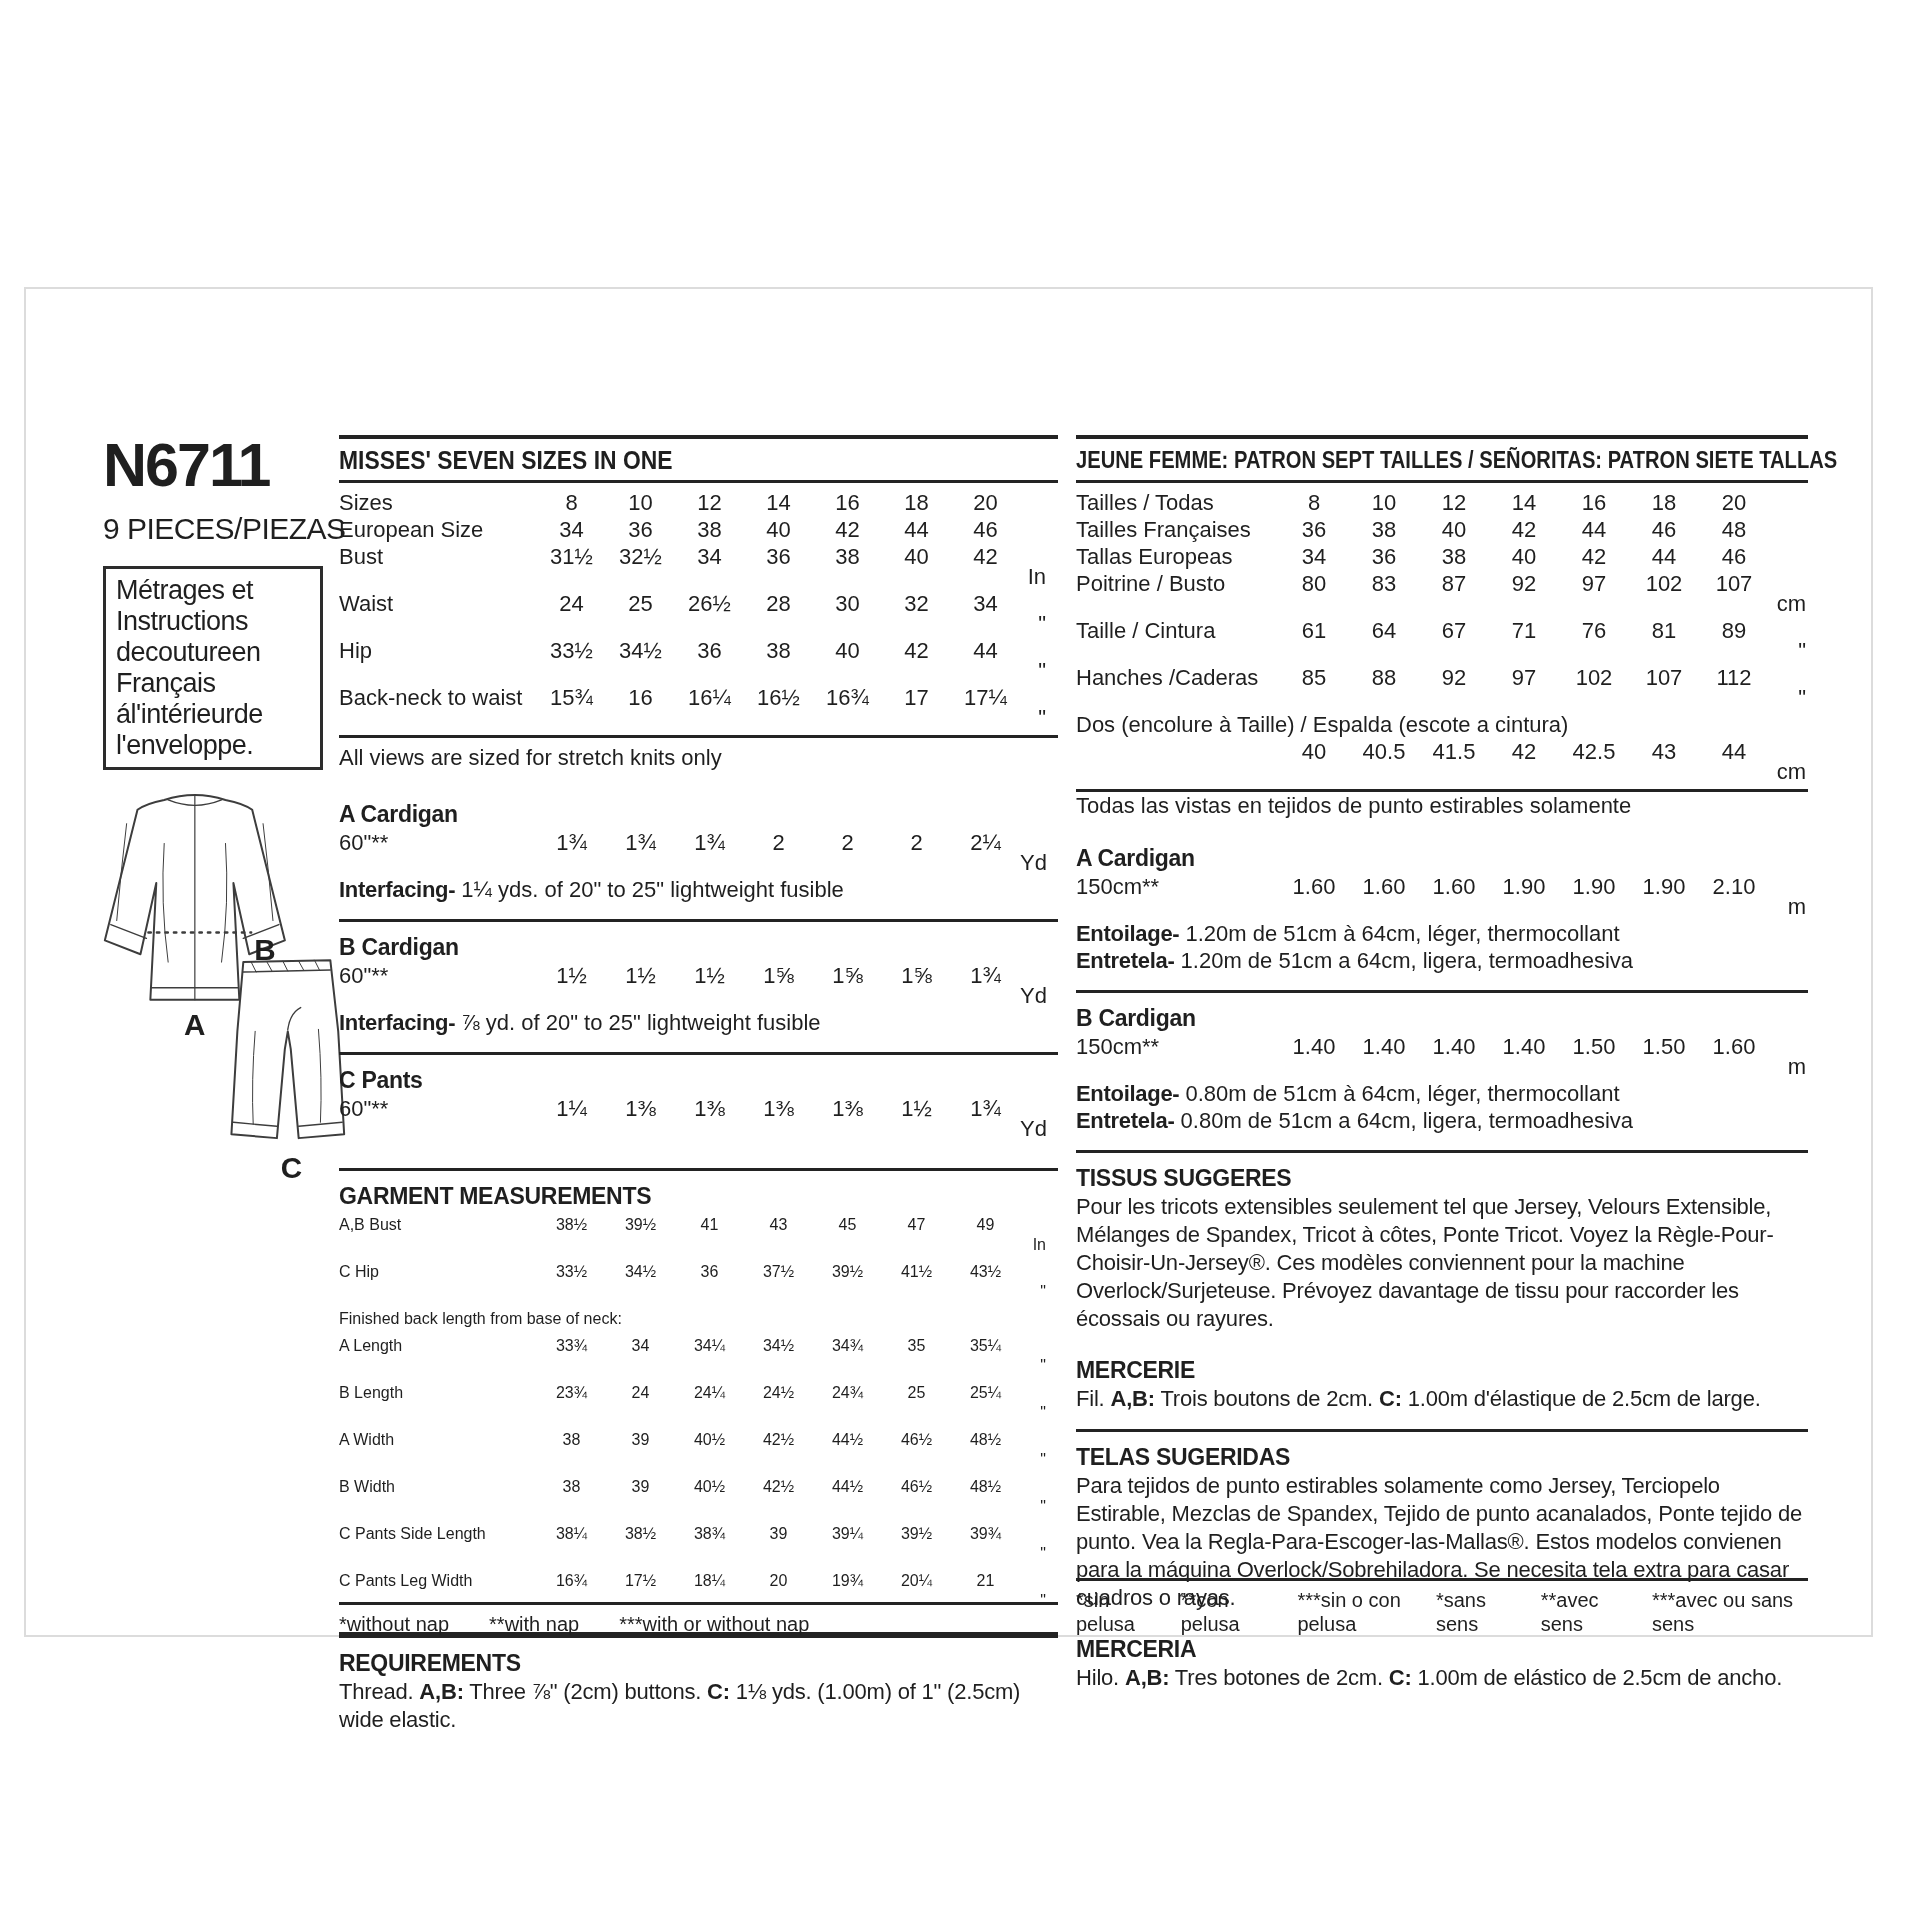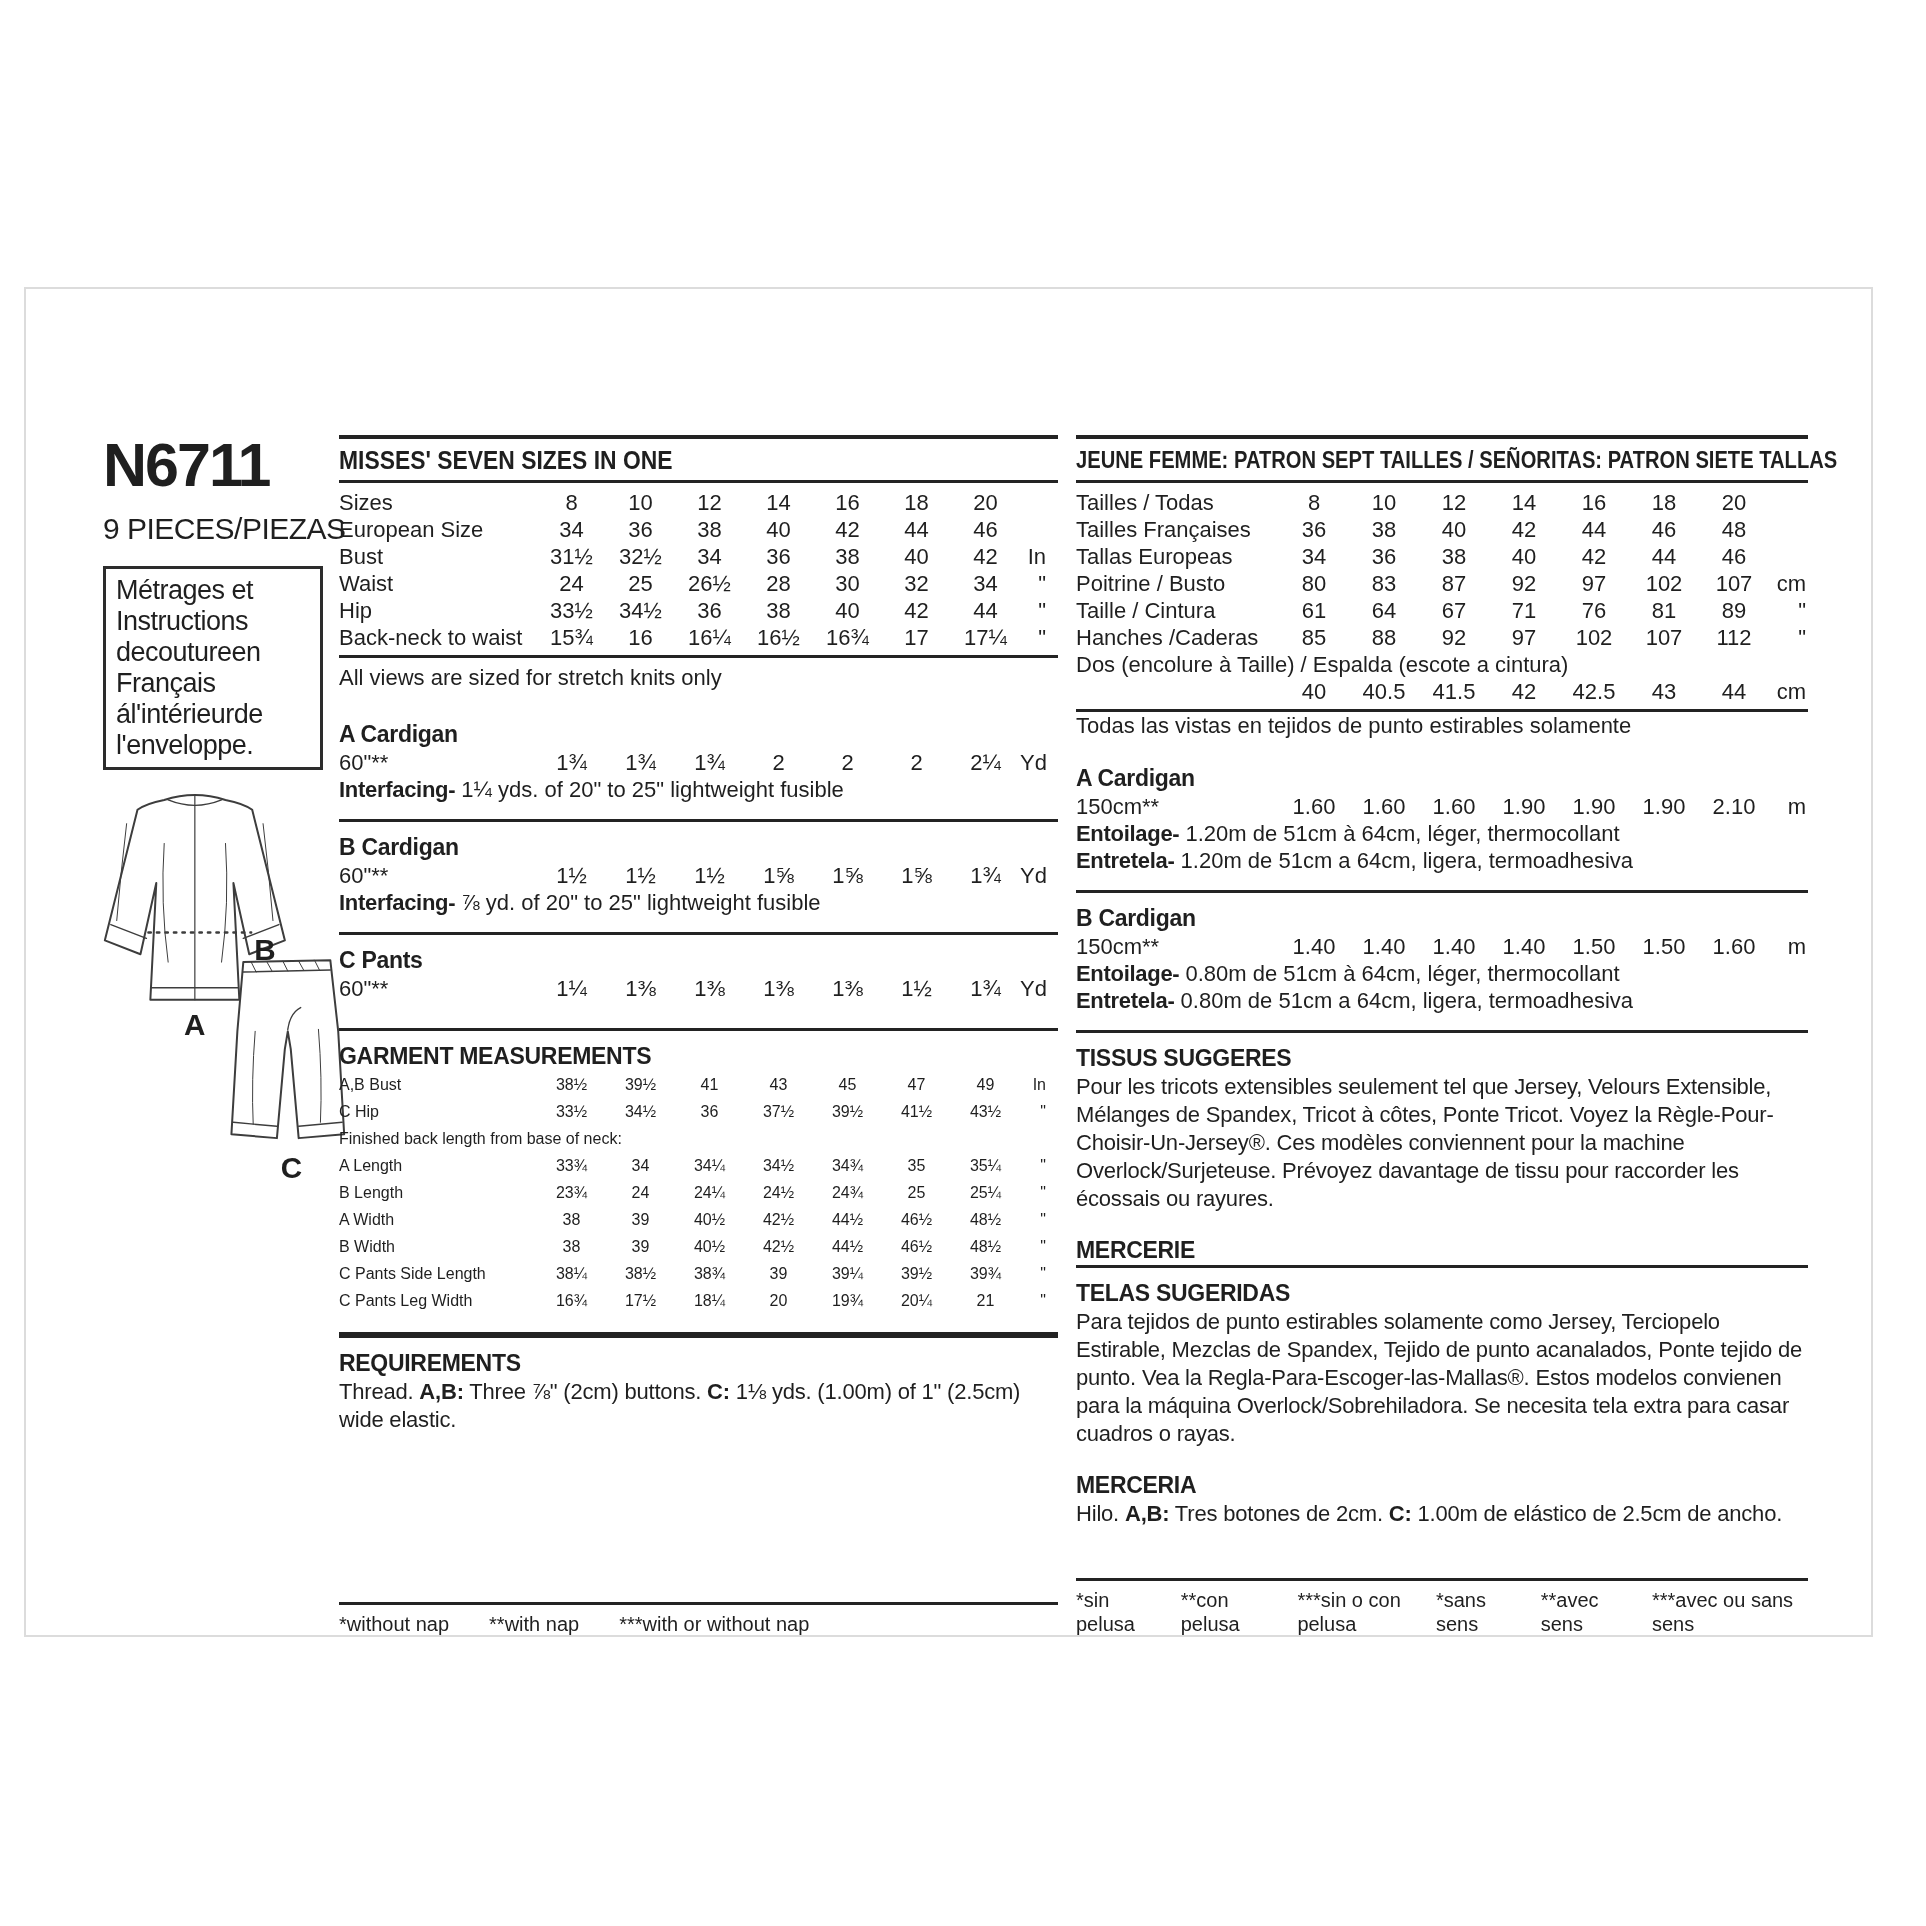--- a/index.html
+++ b/index.html
@@ -33,21 +33,21 @@
   }
   .col-right .sec-title{font-size:24px;}
   .cond{display:inline-block;transform:scaleX(.88);transform-origin:0 50%;white-space:nowrap;}
   .col-right .cond{transform:scaleX(.84);}
   
   .ttable{padding-top:6px;font-size:22px;}
   .trow{display:grid;grid-template-columns:198px repeat(7,69px) 26px;line-height:27px;}
   .col-right .trow{grid-template-columns:203px repeat(7,70px) 37px;}
   .tlabel{white-space:nowrap;}
   .tval{text-align:center;}
-  .tunit{text-align:right;}
+  .tunit{text-align:right;margin-top:20px;}
   .twide{grid-column:1 / -1;white-space:nowrap;}
   .table-endrule{border-bottom:3px solid #232323;padding-bottom:4px;}
   .tnote{font-size:22px;line-height:27px;margin-top:6px;}
   
   .view{padding-top:10px;}
   .view.first{padding-top:0;margin-top:28px;}
   .view-name{font-weight:bold;font-size:23px;line-height:30px;letter-spacing:-0.3px;}
   .view .trow{font-size:22px;}
   .extra{font-size:22px;line-height:27px;}
   .extra b{letter-spacing:-0.3px;}
@@ -493,20 +493,21 @@
     </div>
 
     <hr class="rule">
     <div class="sect">
       <div class="shead">TISSUS SUGGERES</div>
       <div class="para">Pour les tricots extensibles seulement tel que Jersey, Velours Extensible, Mélanges de Spandex, Tricot à côtes, Ponte Tricot. Voyez la Règle-Pour-Choisir-Un-Jersey®. Ces modèles conviennent pour la machine Overlock/Surjeteuse. Prévoyez davantage de tissu pour raccorder les écossais ou rayures.</div>
     </div>
 
     <div class="sect" style="padding-top:22px;">
       <div class="shead">MERCERIE</div>
+      <div class="para" style="padding-bottom:16px;"><span>Fil. </span><b>A,B:</b><span> Trois boutons de 2cm. </span><b>C:</b><span> 1.00m d'élastique de 2.5cm de large.</span></div>
     </div>
 
     <hr class="rule">
     <div class="sect">
       <div class="shead">TELAS SUGERIDAS</div>
       <div class="para">Para tejidos de punto estirables solamente como Jersey, Terciopelo Estirable, Mezclas de Spandex, Tejido de punto acanalados, Ponte tejido de punto. Vea la Regla-Para-Escoger-las-Mallas®. Estos modelos convienen para la máquina Overlock/Sobrehiladora. Se necesita tela extra para casar cuadros o rayas.</div>
     </div>
 
     <div class="sect" style="padding-top:22px;">
       <div class="shead">MERCERIA</div>

